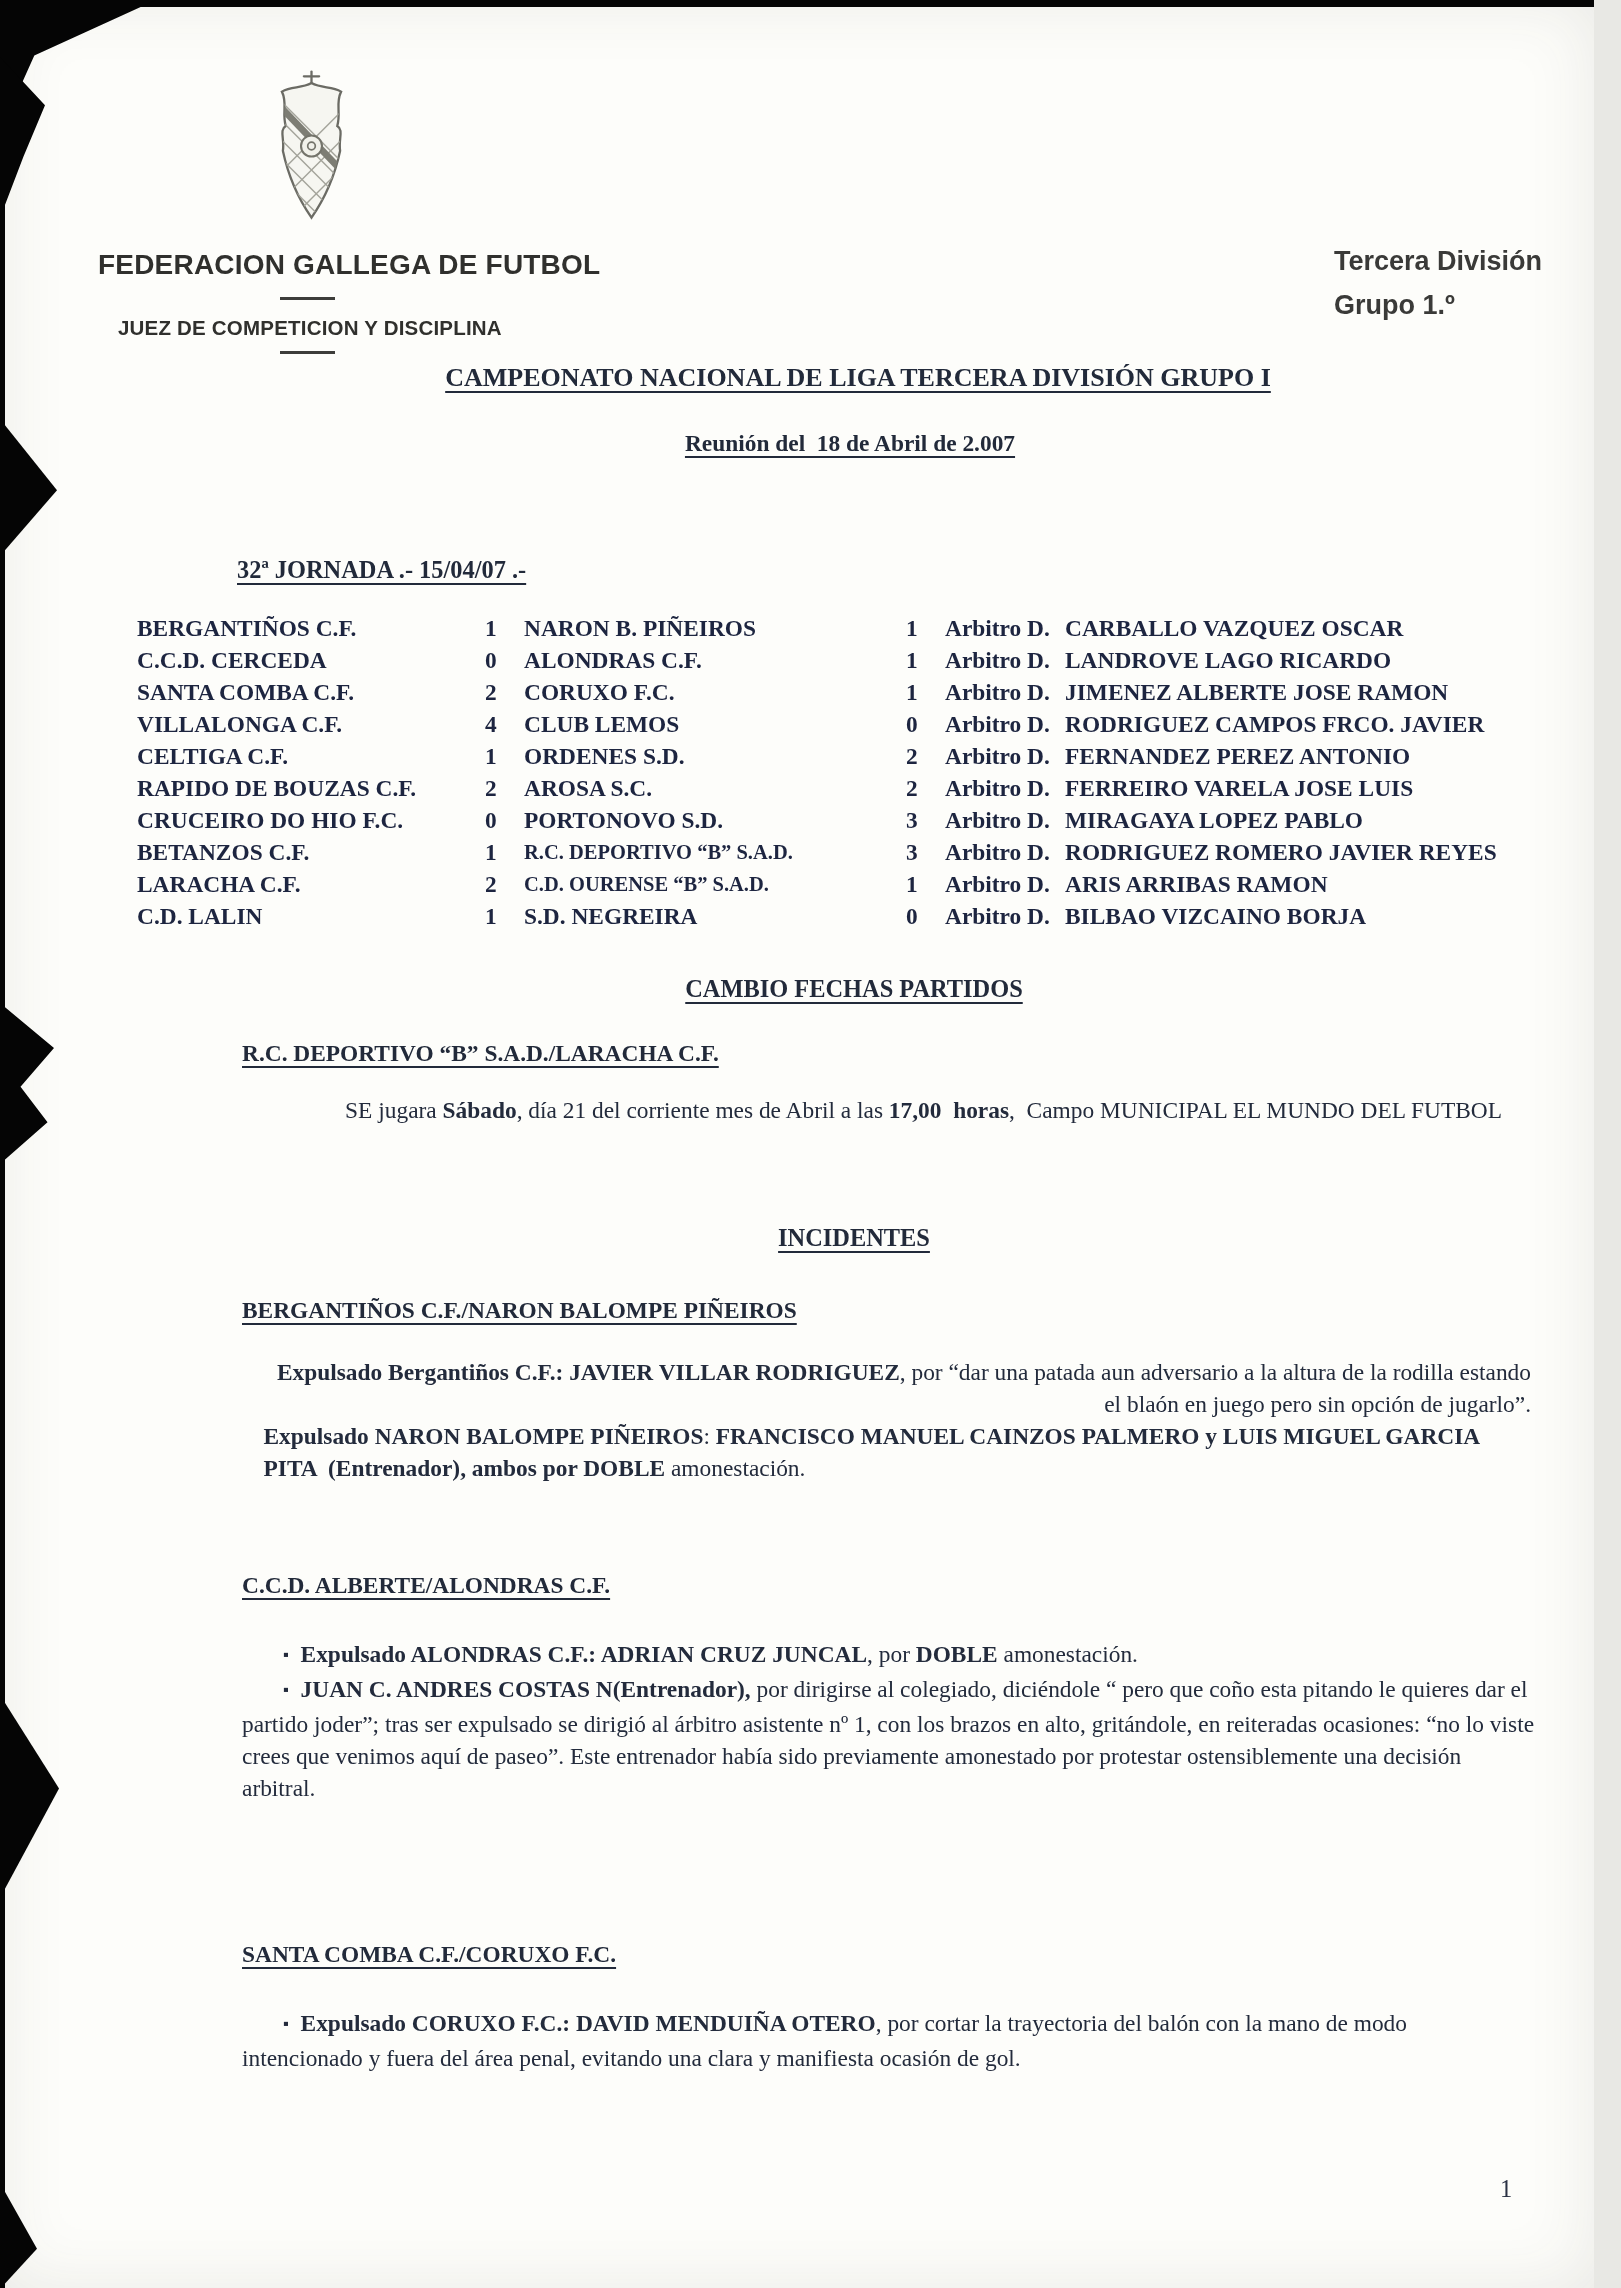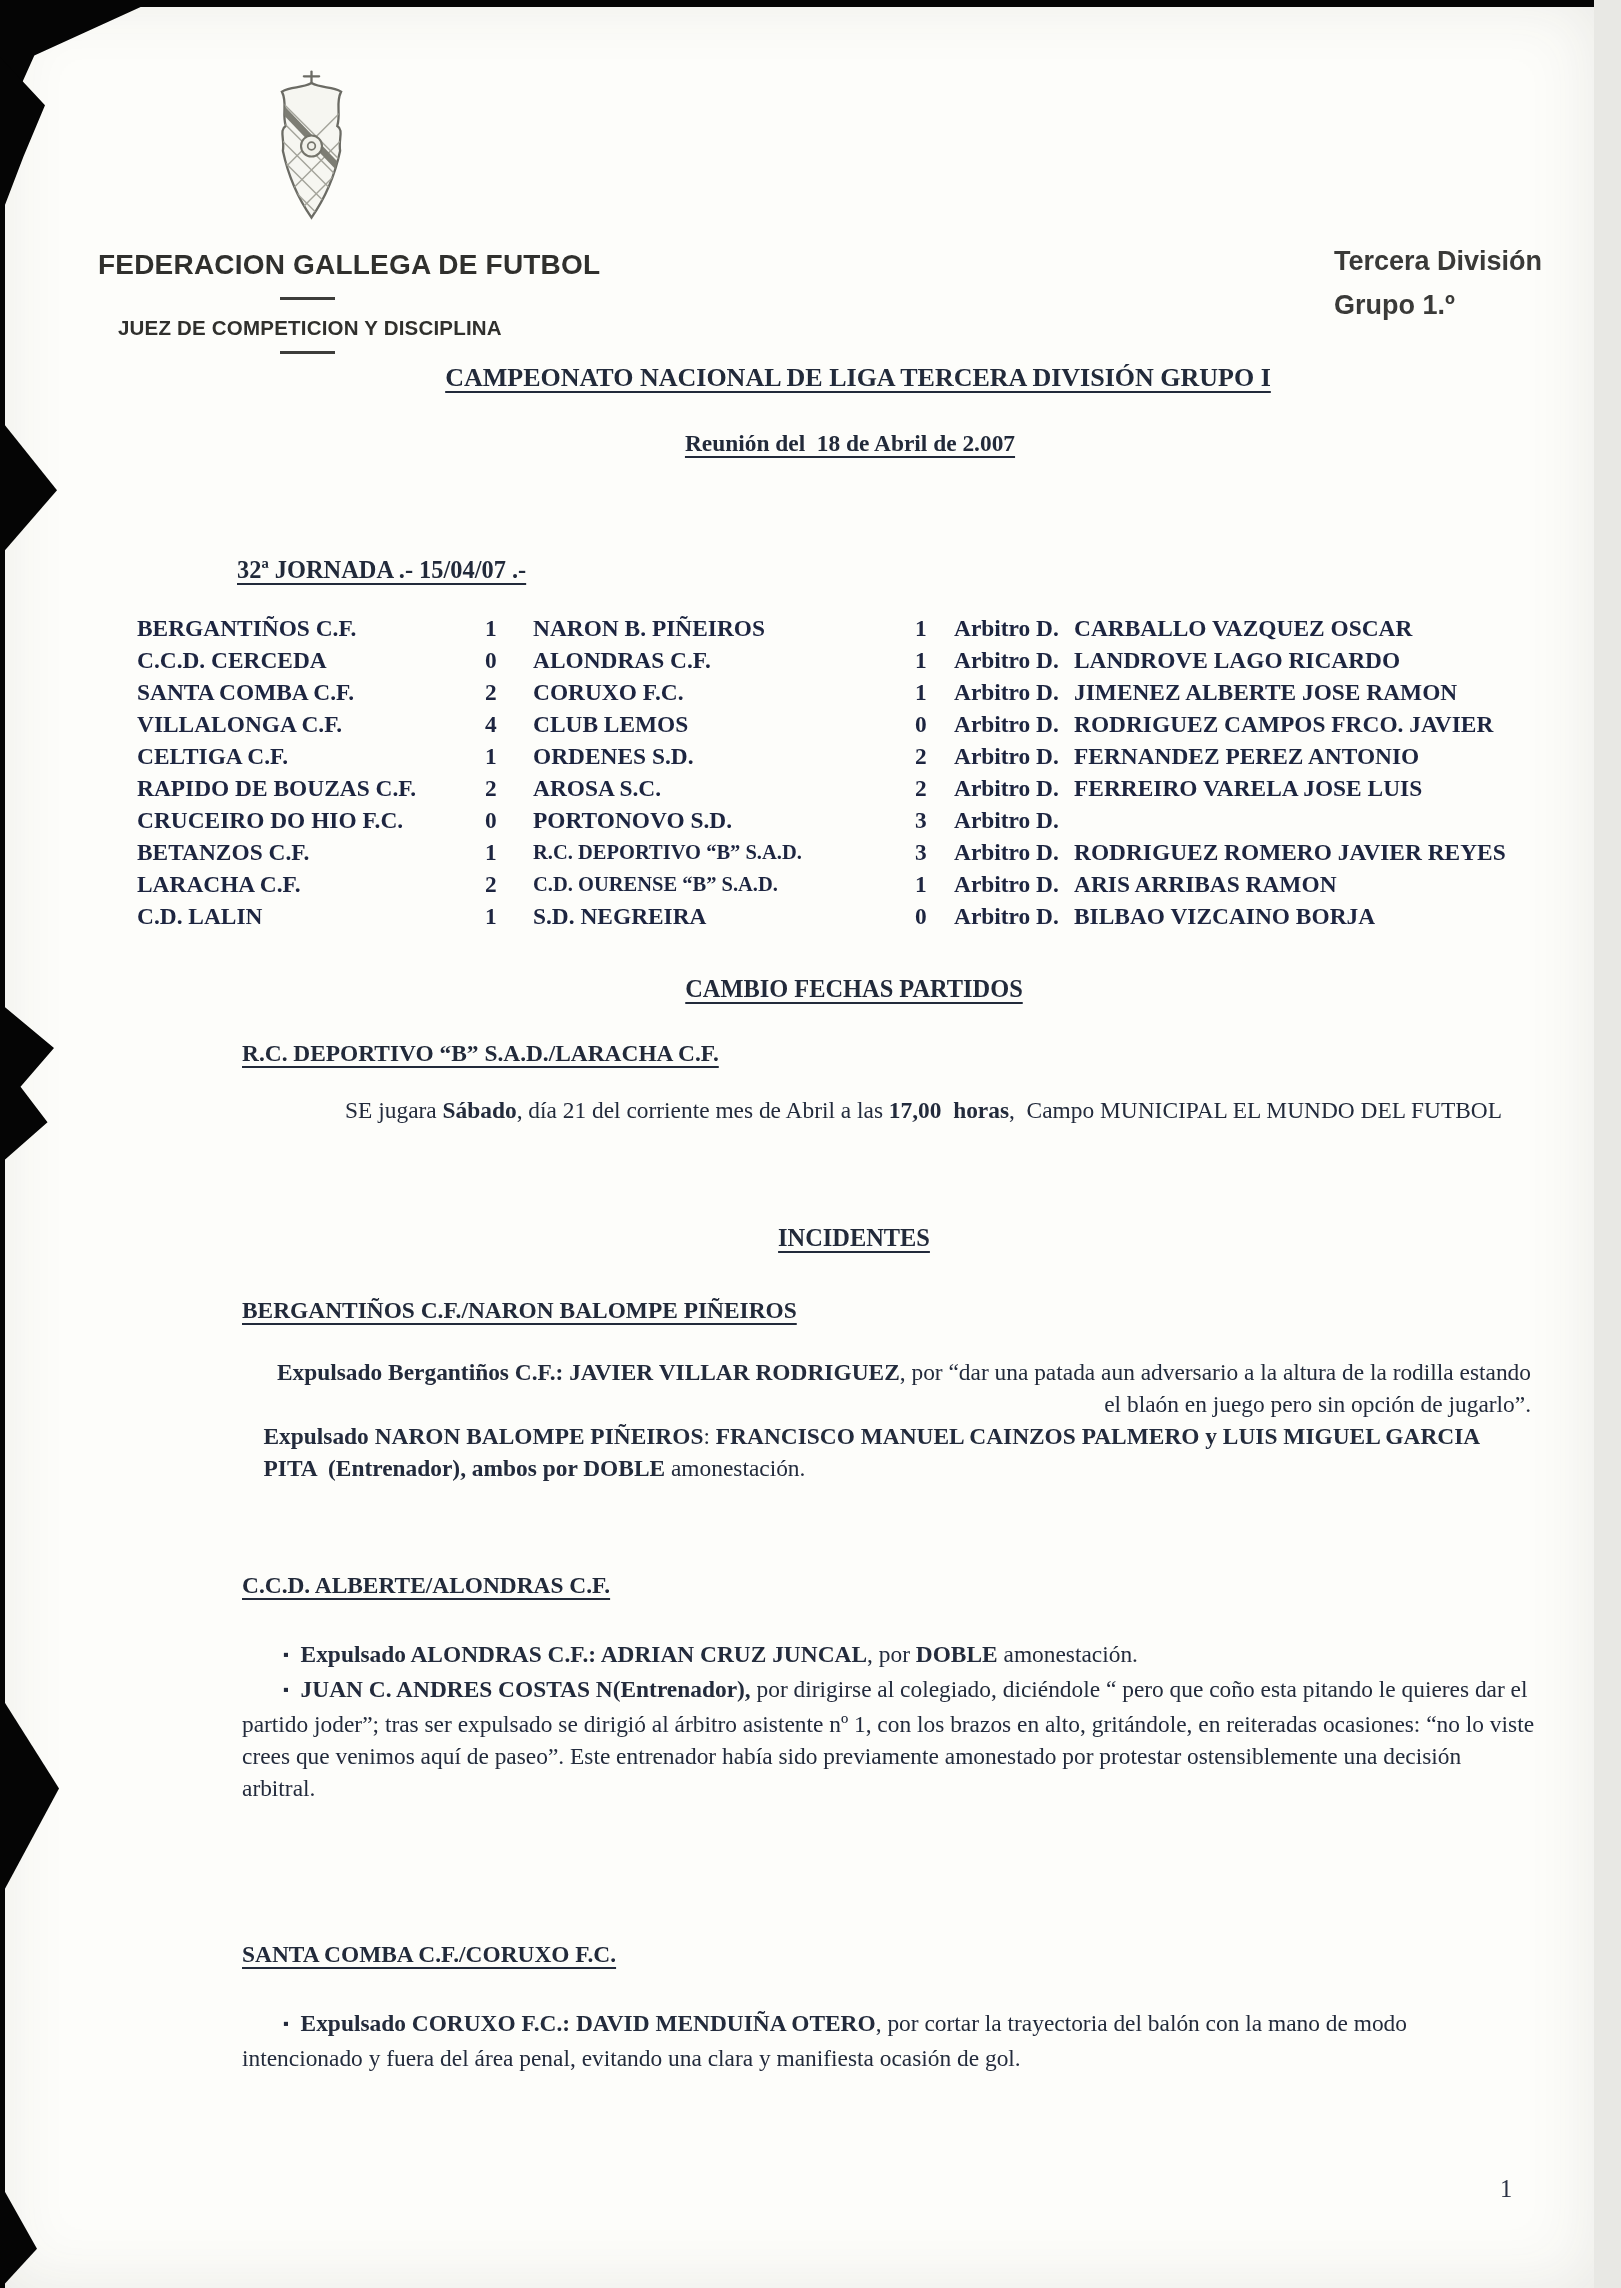--- a/index.html
+++ b/index.html
@@ -48,21 +48,21 @@
   .doc-sub     { left:850px; top:430px; font-size:23.4px; font-weight:bold; }
   .jornada-h   { left:237px; top:556px; font-size:24.4px; font-weight:bold; white-space:pre; }
   .sec-center  { font-size:24.4px; font-weight:bold; }
   .cambio-h    { left:854px; top:975px; }
   .incid-h     { left:854px; top:1224px; }
   .sub-h { font-size:23.4px; font-weight:bold; white-space:pre; }
 
   
   .results { left:137px; top:615px; width:1424px; }
   .table-row { display:flex; height:32px; font-weight:bold; font-size:23.4px; color:#1d2540; }
-  .c-home { width:348px; } .c-s1 { width:39px; } .c-away { width:382px;margin-left:9px; }
+  .c-home { width:348px; } .c-s1 { width:39px; } .c-away { width:382px; }
   .c-s2 { width:39px; } .c-arb { width:120px; } .c-ref { flex:1; }
   .c-away.small { font-size:20.5px; padding-top:2px; }
   .cell { overflow:hidden; white-space:nowrap; }
 
   
   .body-text { font-size:23.4px; line-height:32px; color:#232b3c; white-space:pre-wrap; }
   .b { font-weight:bold; }
   .indent { text-indent:19.5px;text-align:right; }
   .pad-left { padding-left:21.5px; }
   .bullet-para { text-indent:41px; }
@@ -186,20 +186,21 @@
       <span class="cell c-s2">2</span>
       <span class="cell c-arb">Arbitro D.</span>
       <span class="cell c-ref">FERREIRO VARELA JOSE LUIS</span>
     </div>
     <div class="table-row">
       <span class="cell c-home">CRUCEIRO DO HIO F.C.</span>
       <span class="cell c-s1">0</span>
       <span class="cell c-away">PORTONOVO S.D.</span>
       <span class="cell c-s2">3</span>
       <span class="cell c-arb">Arbitro D.</span>
+      <span class="cell c-ref">MIRAGAYA LOPEZ PABLO</span>
     </div>
     <div class="table-row">
       <span class="cell c-home">BETANZOS C.F.</span>
       <span class="cell c-s1">1</span>
       <span class="cell c-away small">R.C. DEPORTIVO “B” S.A.D.</span>
       <span class="cell c-s2">3</span>
       <span class="cell c-arb">Arbitro D.</span>
       <span class="cell c-ref">RODRIGUEZ ROMERO JAVIER REYES</span>
     </div>
     <div class="table-row">

